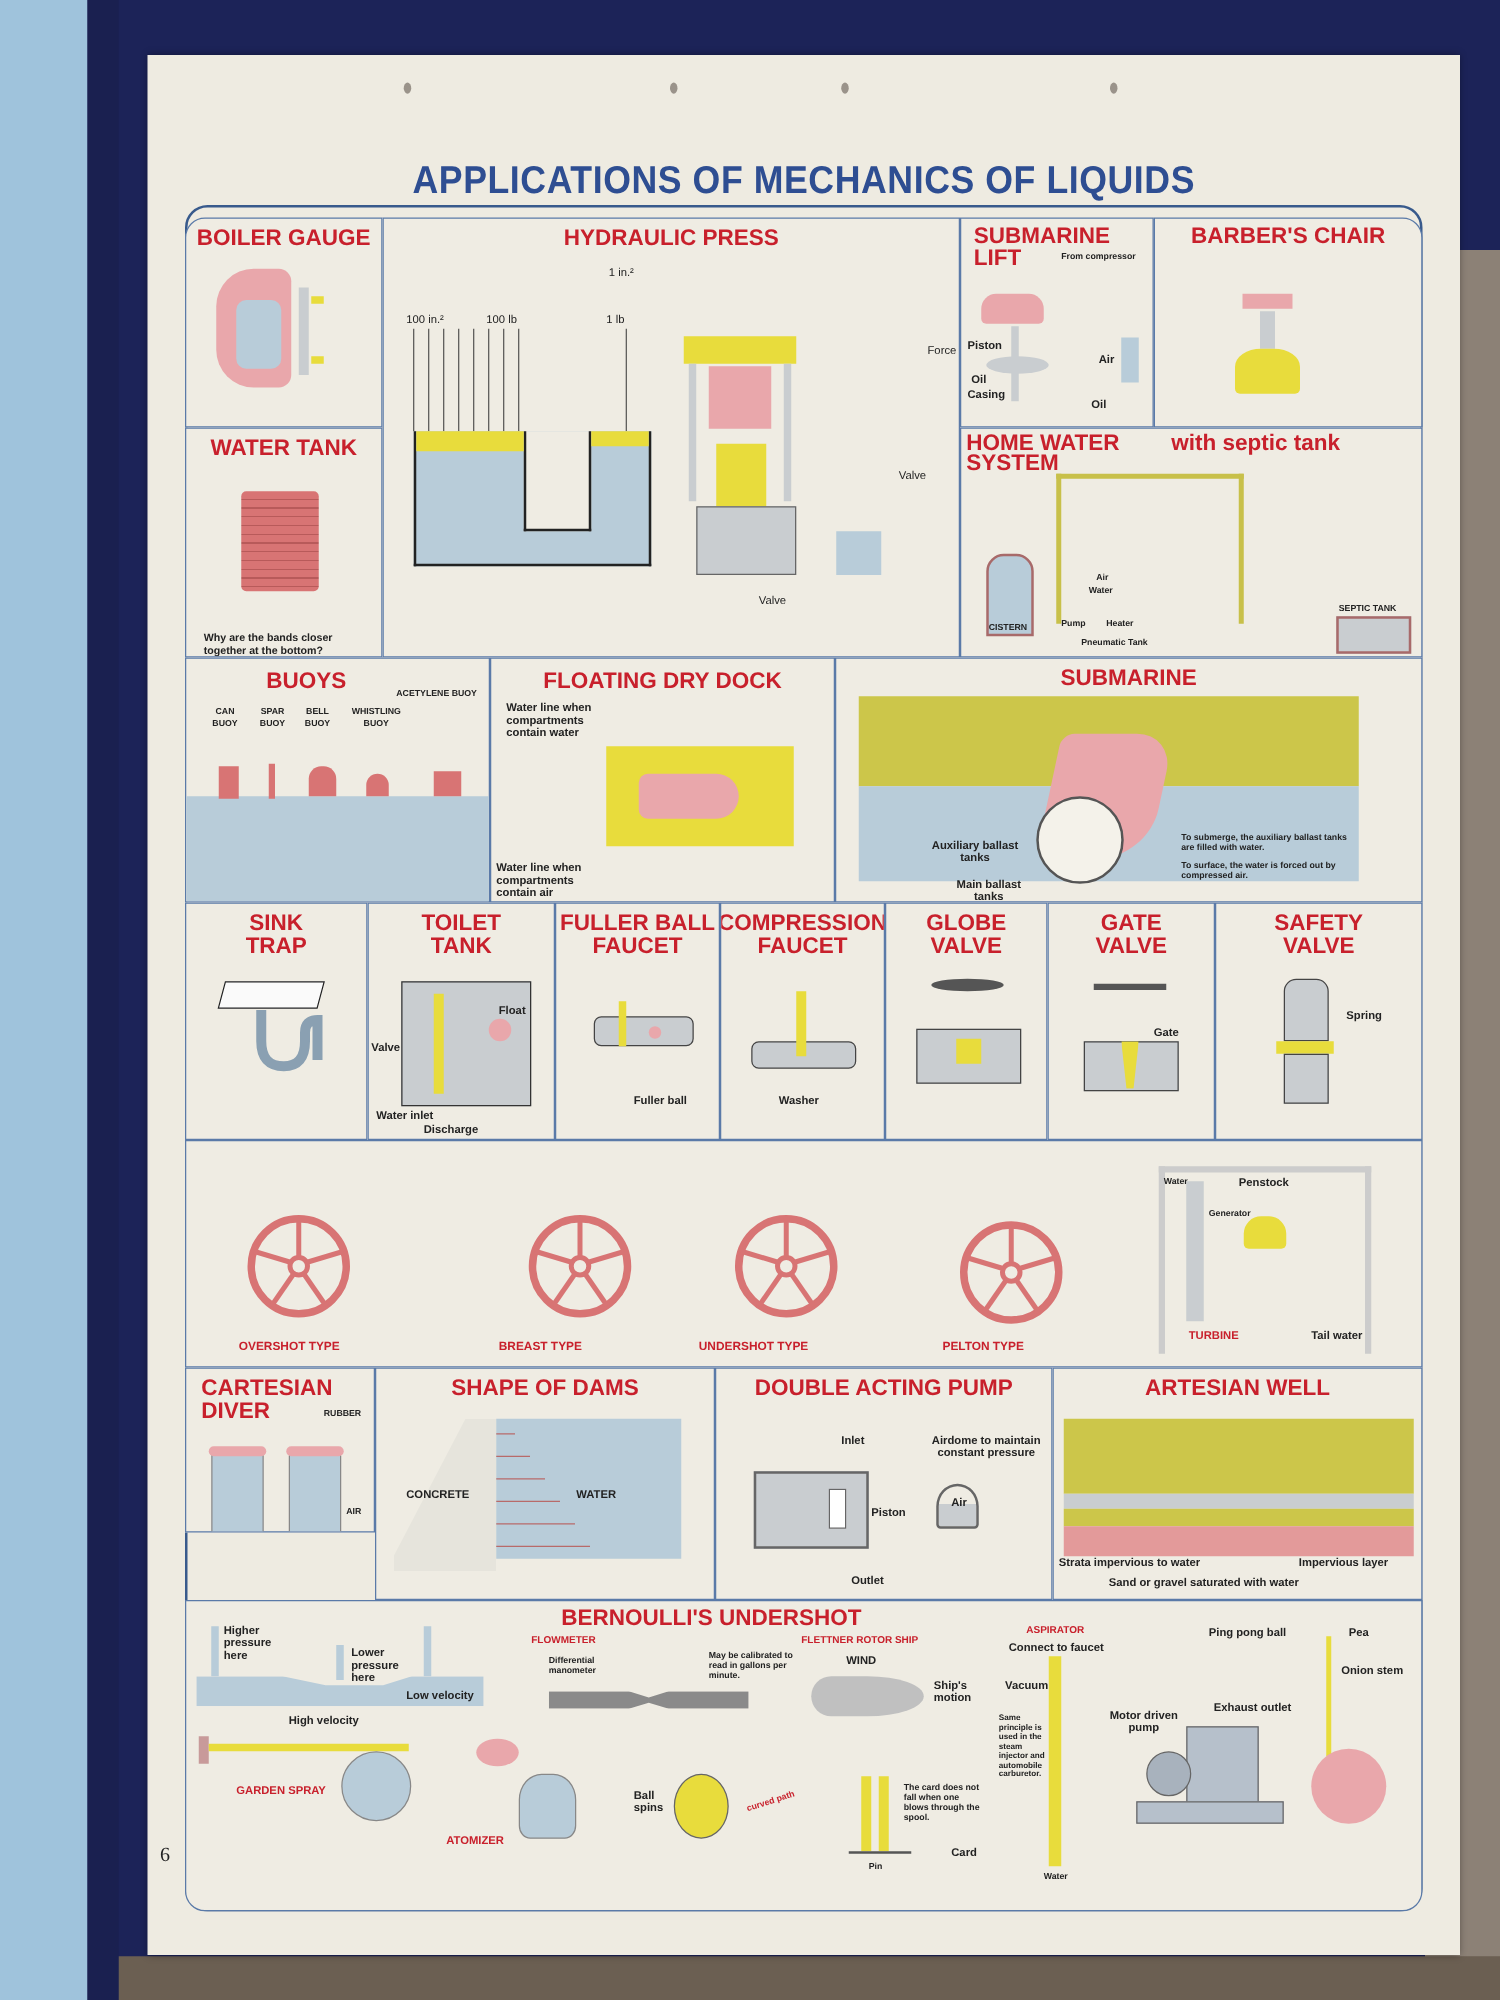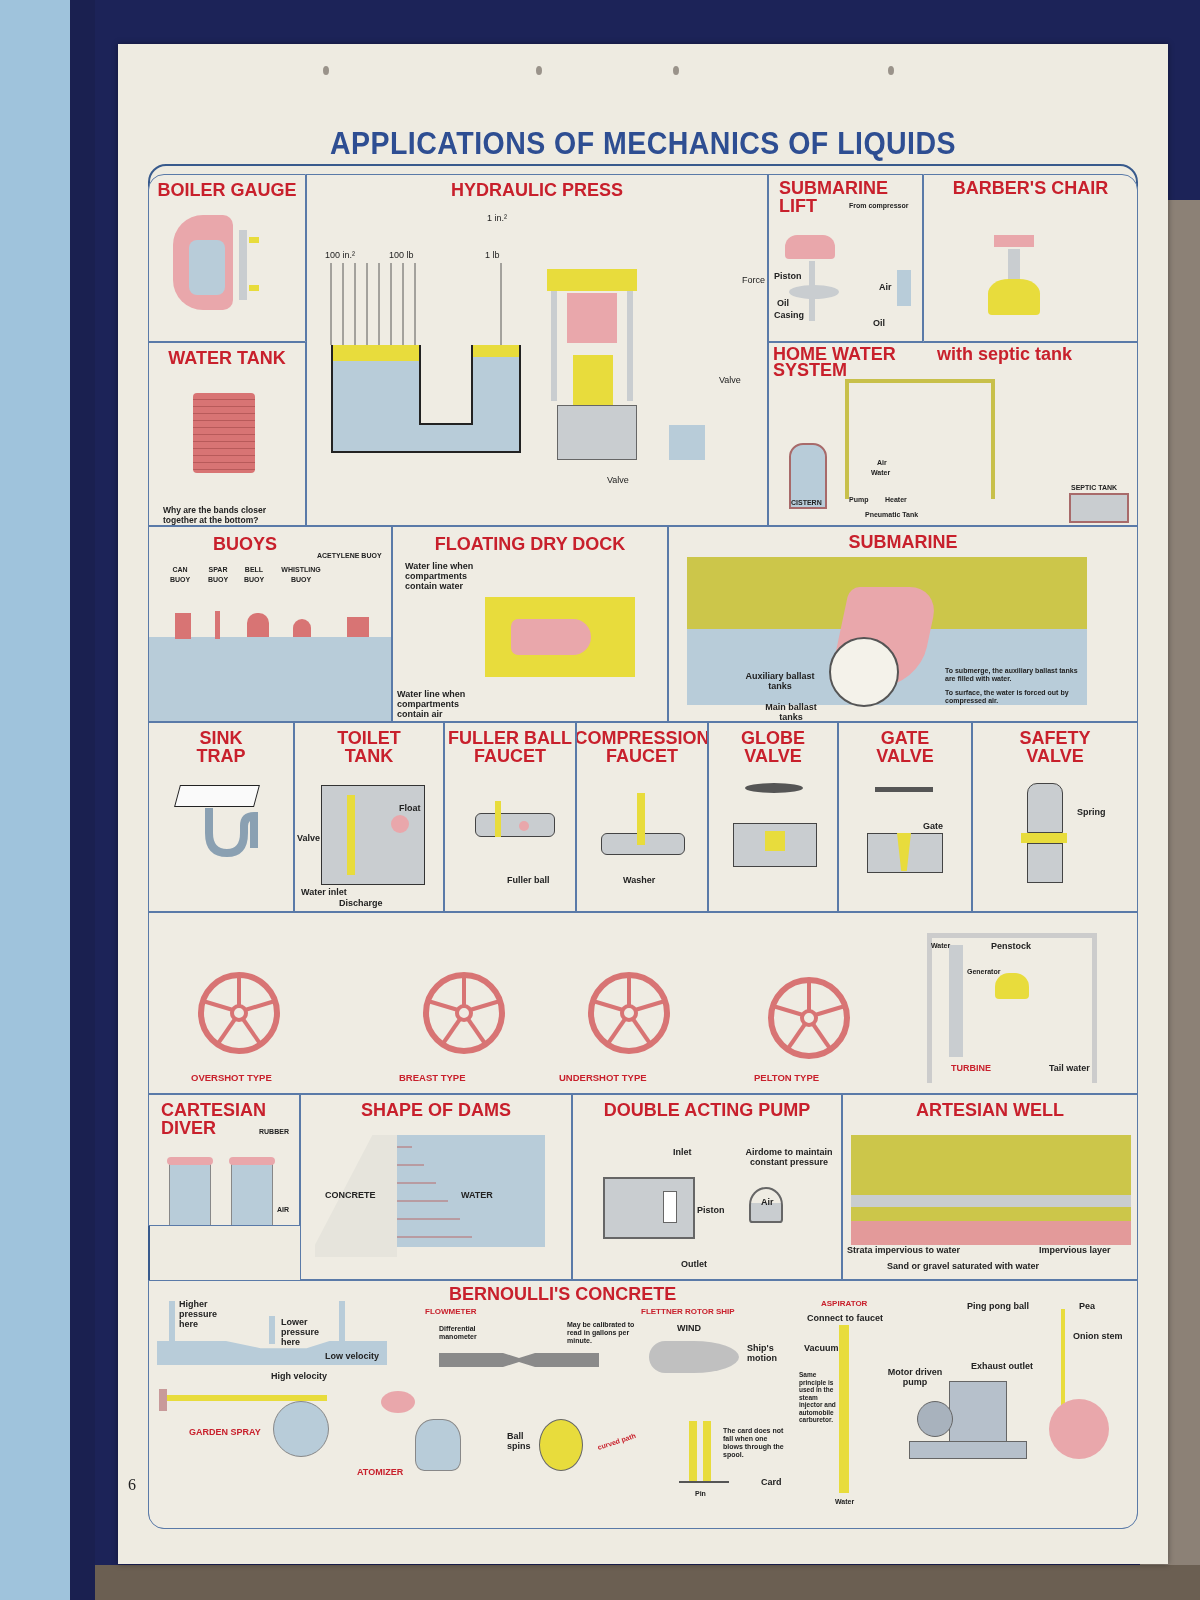--- a/index.html
+++ b/index.html
@@ -362,29 +362,29 @@
     <div class="shape" style="left:8px;top:40px;width:280px;height:60px;background:#ccc64a;"></div>
     <div class="shape" style="left:8px;top:100px;width:280px;height:12px;background:#c9cdd0;"></div>
     <div class="shape" style="left:8px;top:112px;width:280px;height:14px;background:#ccc64a;"></div>
     <div class="shape" style="left:8px;top:126px;width:280px;height:24px;background:#e39a9a;"></div>
     <div class="lbl b" style="left:4px;top:150px;">Strata impervious to water</div>
     <div class="lbl b" style="left:196px;top:150px;">Impervious layer</div>
     <div class="lbl b" style="left:44px;top:166px;">Sand or gravel saturated with water</div>
   </div>
 
   <div class="cell" style="left:30px;top:1236px;width:990px;height:249px;border-bottom-left-radius:16px;border-bottom-right-radius:16px;">
-    <div class="h" style="left:300px;top:4px;">BERNOULLI'S CONCRETE</div>
+    <div class="h" style="left:300px;top:4px;">BERNOULLI'S UNDERSHOT</div>
     <div class="shape water" style="left:8px;top:60px;width:230px;height:24px;clip-path:polygon(0 0,30% 0,45% 30%,65% 30%,75% 0,100% 0,100% 100%,0 100%);"></div>
     <div class="shape water" style="left:20px;top:20px;width:6px;height:40px;"></div>
     <div class="shape water" style="left:120px;top:35px;width:6px;height:28px;"></div>
     <div class="shape water" style="left:190px;top:20px;width:6px;height:40px;"></div>
     <div class="lbl b" style="left:30px;top:18px;width:50px;white-space:normal;">Higher pressure here</div>
     <div class="lbl b" style="left:132px;top:36px;width:50px;white-space:normal;">Lower pressure here</div>
     <div class="lbl b" style="left:176px;top:70px;">Low velocity</div>
-    <div class="lbl b" style="left:82px;top:90px;margin-left:40px;">High velocity</div>
+    <div class="lbl b" style="left:82px;top:90px;">High velocity</div>
 
     <div class="lbl r" style="left:276px;top:26px;font-size:8px;">FLOWMETER</div>
     <div class="lbl b" style="left:290px;top:44px;width:40px;white-space:normal;font-size:7px;line-height:8px;">Differential manometer</div>
     <div class="lbl b" style="left:418px;top:40px;width:72px;white-space:normal;font-size:7px;line-height:8px;">May be calibrated to read in gallons per minute.</div>
     <div class="shape" style="left:290px;top:72px;width:160px;height:14px;background:#8a8a8a;clip-path:polygon(0 0,40% 0,50% 35%,60% 0,100% 0,100% 100%,60% 100%,50% 65%,40% 100%,0 100%);"></div>
 
     <div class="lbl r" style="left:492px;top:26px;font-size:8px;">FLETTNER ROTOR SHIP</div>
     <div class="lbl b" style="left:528px;top:42px;">WIND</div>
     <div class="shape" style="left:500px;top:60px;width:90px;height:32px;background:#c0c0c0;border-radius:16px 50% 50% 16px;"></div>
     <div class="lbl b" style="left:598px;top:62px;width:40px;white-space:normal;">Ship's motion</div>

